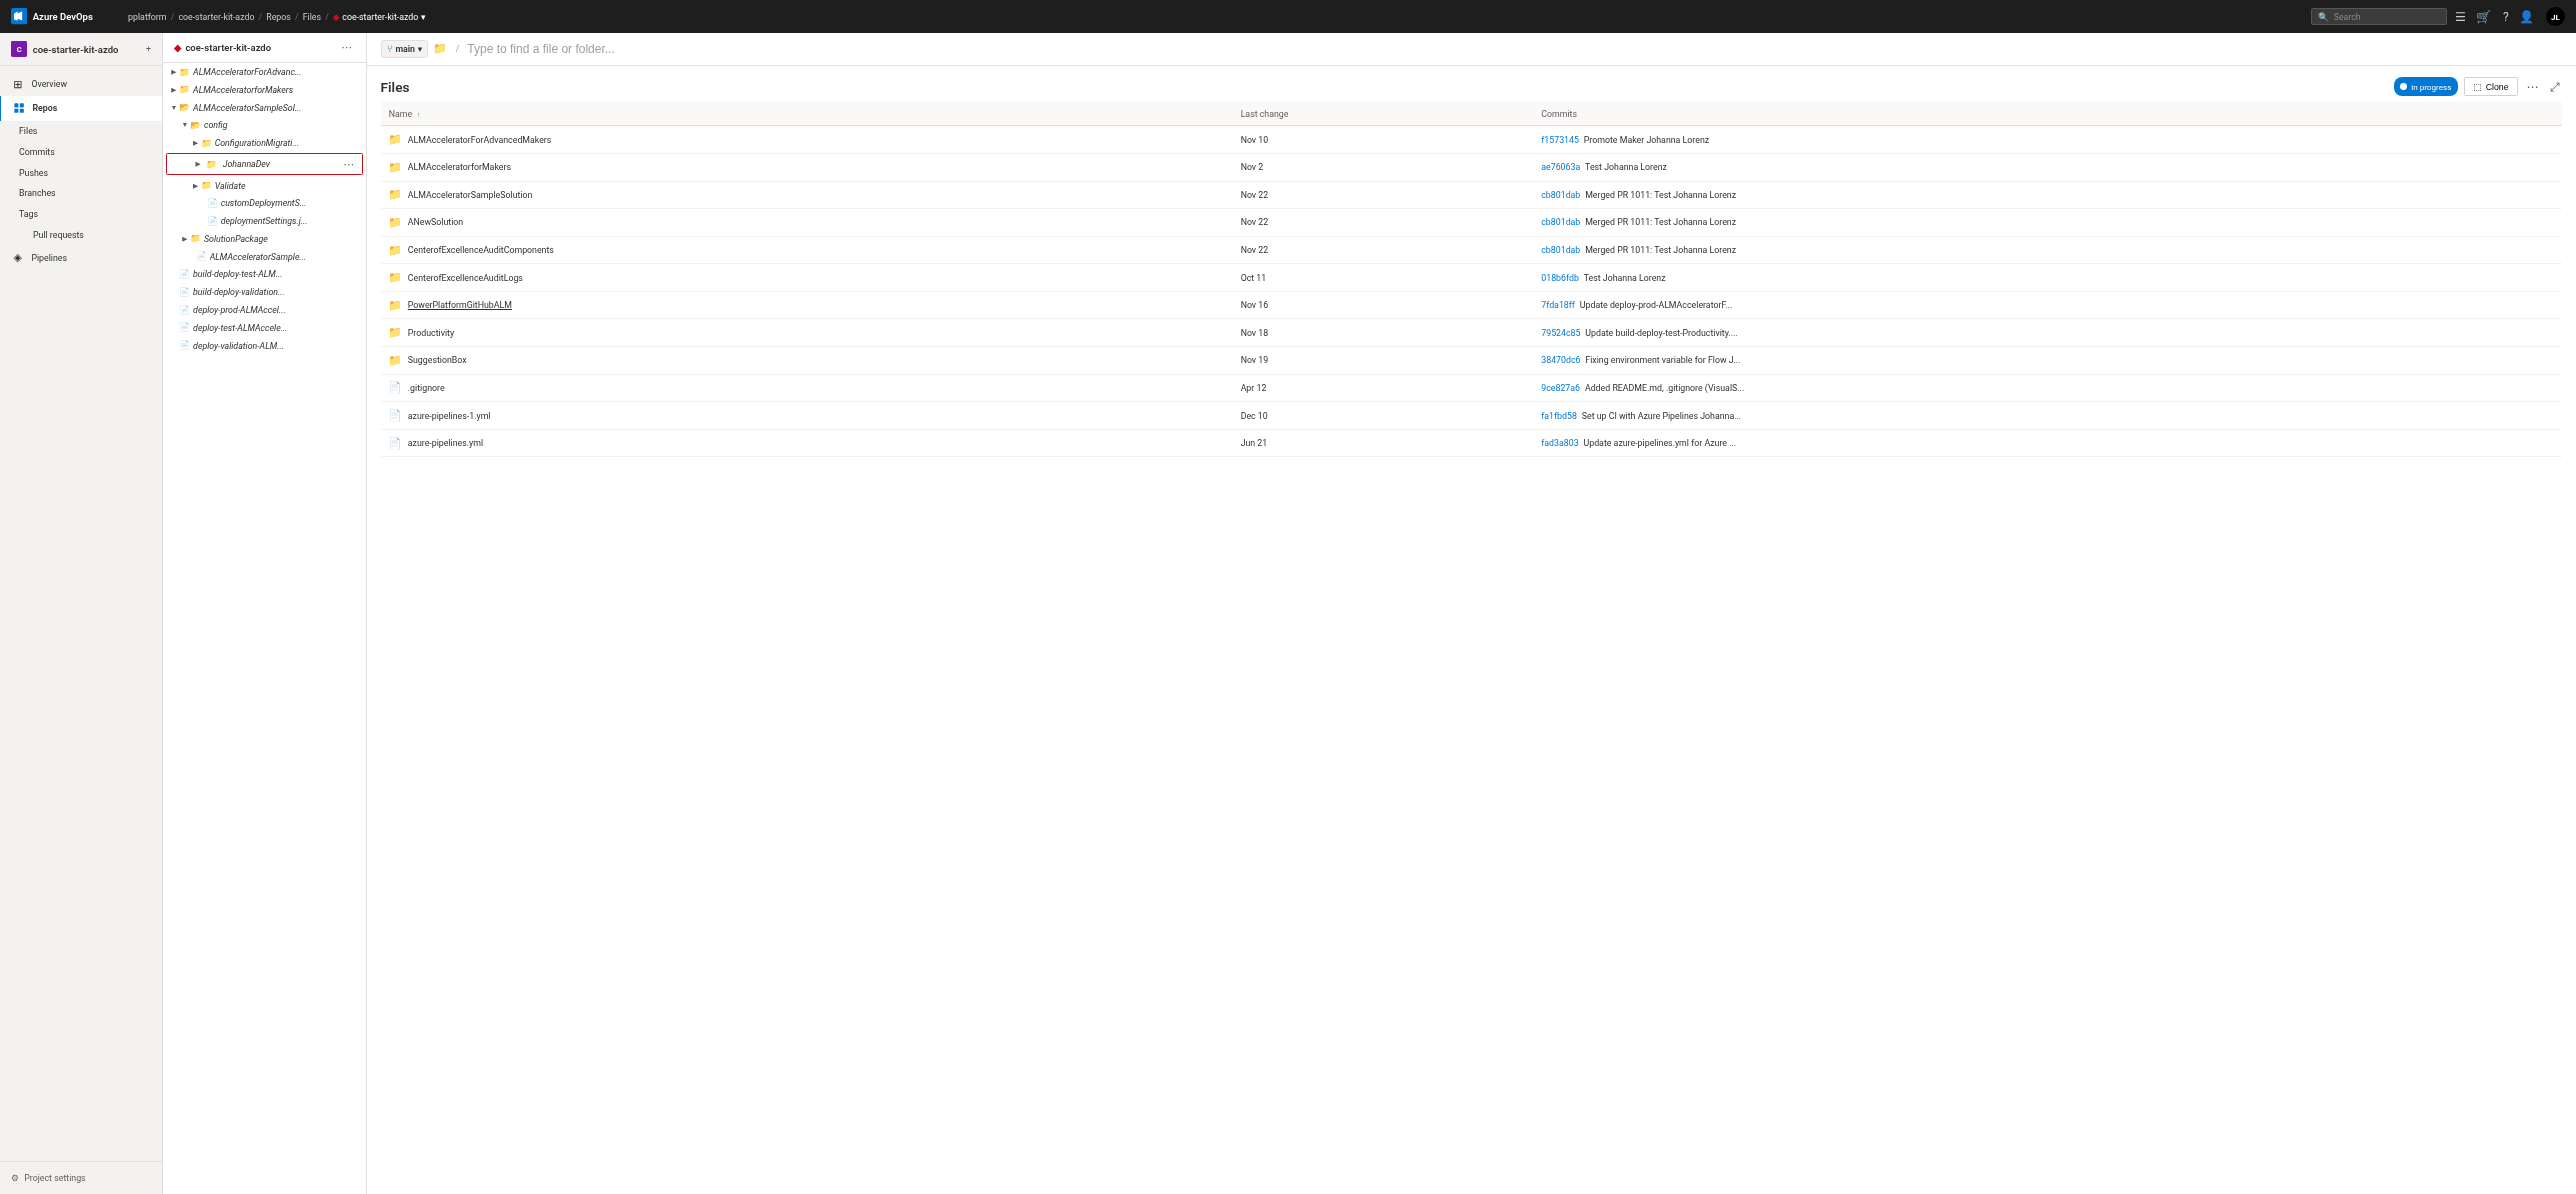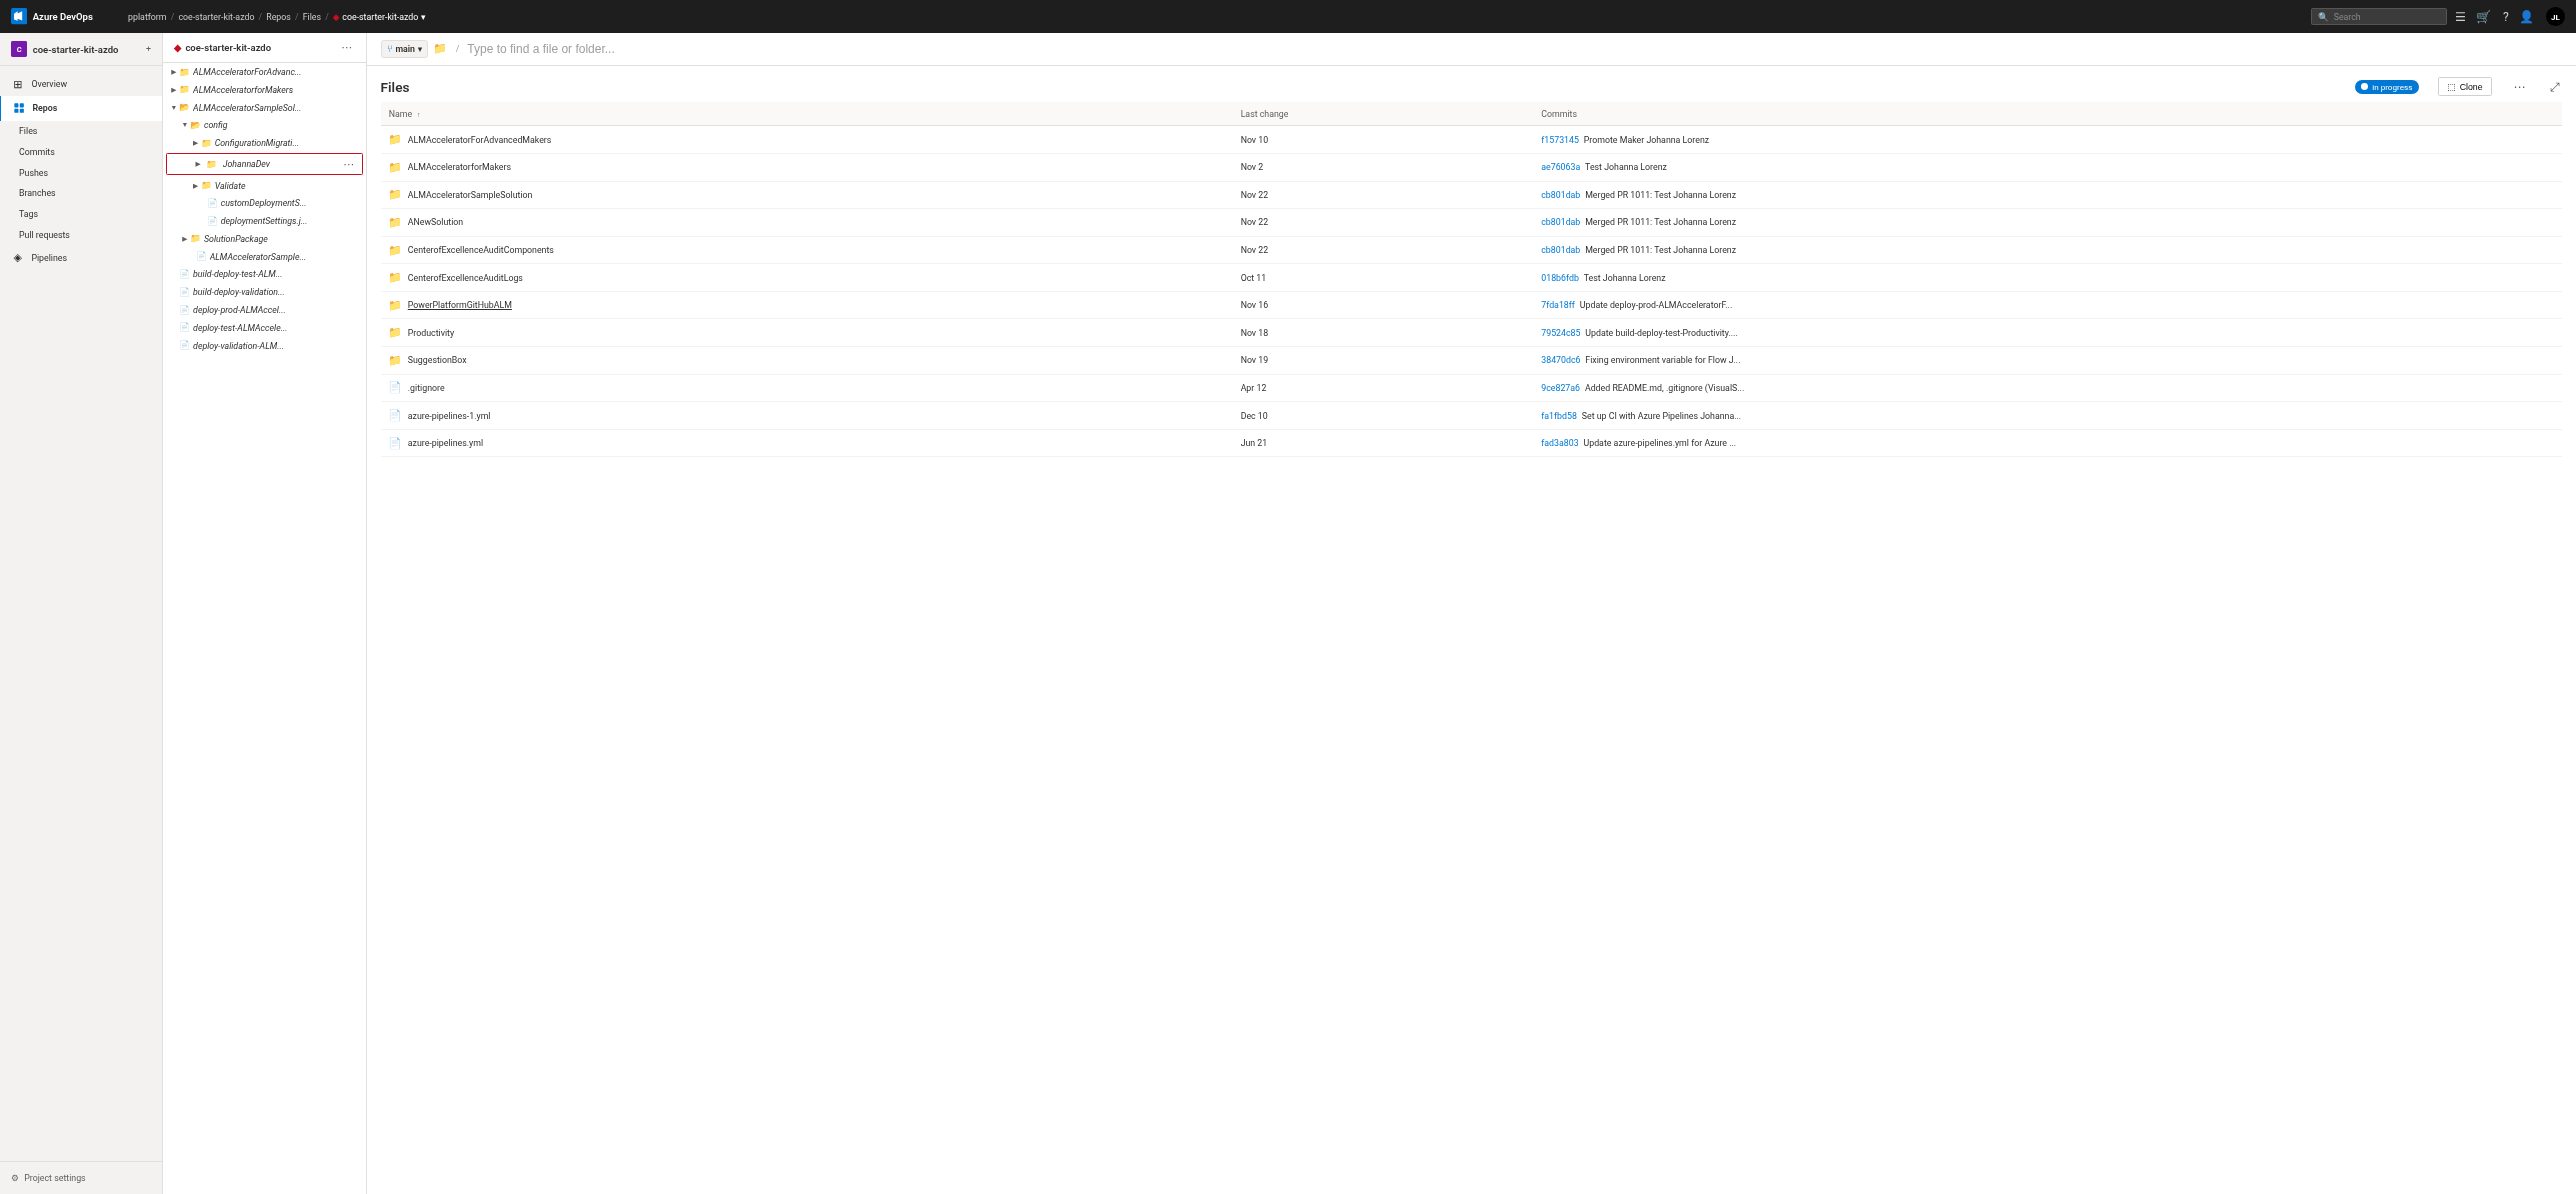--- a/index.html
+++ b/index.html
@@ -61,21 +61,21 @@
     .branch-selector { display: flex; align-items: center; gap: 2.7px; background: #f3f2f1; border: 0.7px solid #e1dfdd; border-radius: 2.7px; padding: 2.7px 5.4px; cursor: pointer; font-size: 8.8px; }
     .branch-selector .branch-name { font-weight: 600; }
     .path-sep { color: #a19f9d; margin: 0 2.7px; }
     .path-input { flex: 1; border: none; outline: none; font-size: 12px; color: #605e5c; background: transparent; }
     .path-input::placeholder { color: #a19f9d; }
 
     
     .file-content { flex: 1; overflow-y: auto; padding: 0 13.6px 13.6px; }
     .files-title-row { display: flex; align-items: center; justify-content: space-between; padding: 11px 0 5.4px; }
     .files-title { font-size: 13.6px; font-weight: 600; }
-    .files-title-actions { display: flex; align-items: center; gap: 19px; }
+    .files-title-actions { display: flex; gap: 6px; }
     .in-progress-badge { display: flex; align-items: center; gap: 4.1px; background: #0078d4; color: #fff; border-radius: 8.1px; padding: 2px 6.8px; font-size: 8.1px; }
     .clone-btn { display: flex; align-items: center; gap: 4.1px; border: 0.7px solid #d2d0ce; border-radius: 1.4px; padding: 3.4px 8.1px; cursor: pointer; font-size: 8.8px; background: #fff; }
     .more-btn { border: none; background: none; cursor: pointer; font-size: 12.2px; color: #605e5c; padding: 2.7px; }
 
     
     .tabs { display: flex; gap: 0; border-bottom: 0.7px solid #e1dfdd; margin-bottom: 0; }
     .tab { padding: 5.4px 11px; cursor: pointer; font-size: 9.5px; color: #605e5c; border-bottom: 1.4px solid transparent; }
     .tab.active { color: #0078d4; border-bottom: 1.4px solid #0078d4; font-weight: 500; }
 
     
@@ -168,21 +168,21 @@
       </div>
       <div class="sidebar-nav-item" style="padding-left: 19px;">
         <span>Pushes</span>
       </div>
       <div class="sidebar-nav-item" style="padding-left: 19px;">
         <span>Branches</span>
       </div>
       <div class="sidebar-nav-item" style="padding-left: 19px;">
         <span>Tags</span>
       </div>
-      <div class="sidebar-nav-item" style="padding-left: 19px;">
+      <div class="sidebar-nav-item" style="padding-left: 33px;">
         <span>Pull requests</span>
       </div>
       <div class="sidebar-nav-item">
         <span class="nav-icon">◈</span>
         <span>Pipelines</span>
       </div>
     </nav>
     <div class="sidebar-bottom">
       <div class="sidebar-bottom-item">
         <span>⚙</span>

